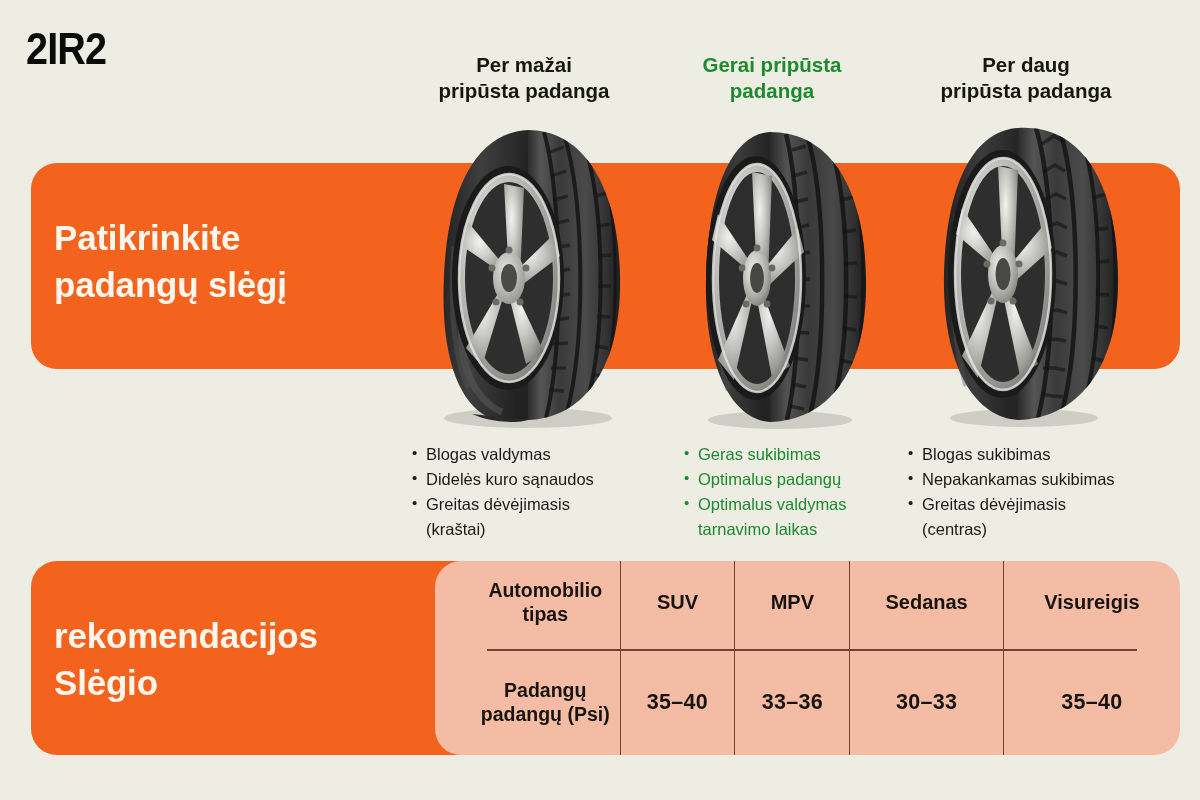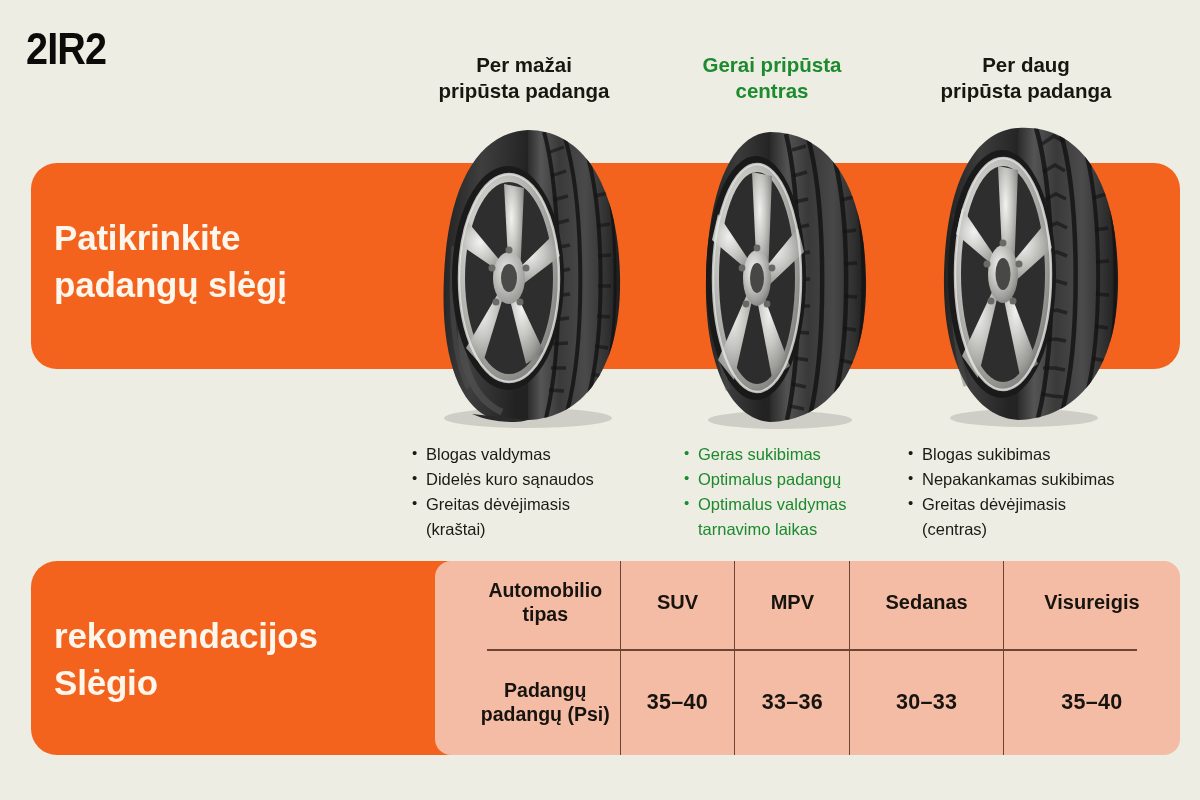--- a/index.html
+++ b/index.html
@@ -123,21 +123,21 @@
   }
 
   
   #table-panel {
     position: absolute;
     left: 435px;
     top: 561px;
     width: 745px;
     height: 194px;
     background: #F4BCA4;
-    border-radius: 16px;
+    border-radius: 26px;
     overflow: hidden;
   }
   #ptable {
     position: absolute;
     left: 0; top: 0;
     width: 100%;
     height: 100%;
     border-collapse: collapse;
     color: #17130F;
   }
@@ -173,21 +173,21 @@
 
 <div id="logo">2IR2</div>
 
 <div id="headers">
   <div class="col-head c1">
     <div>Per mažai</div>
     <div>pripūsta padanga</div>
   </div>
   <div class="col-head c2">
     <div>Gerai pripūsta</div>
-    <div>centras</div>
+    <div>padanga</div>
   </div>
   <div class="col-head c3">
     <div>Per daug</div>
     <div>pripūsta padanga</div>
   </div>
 </div>
 
 <div id="banner-top"></div>
 <div id="banner-top-title">
   <div>Patikrinkite</div>

